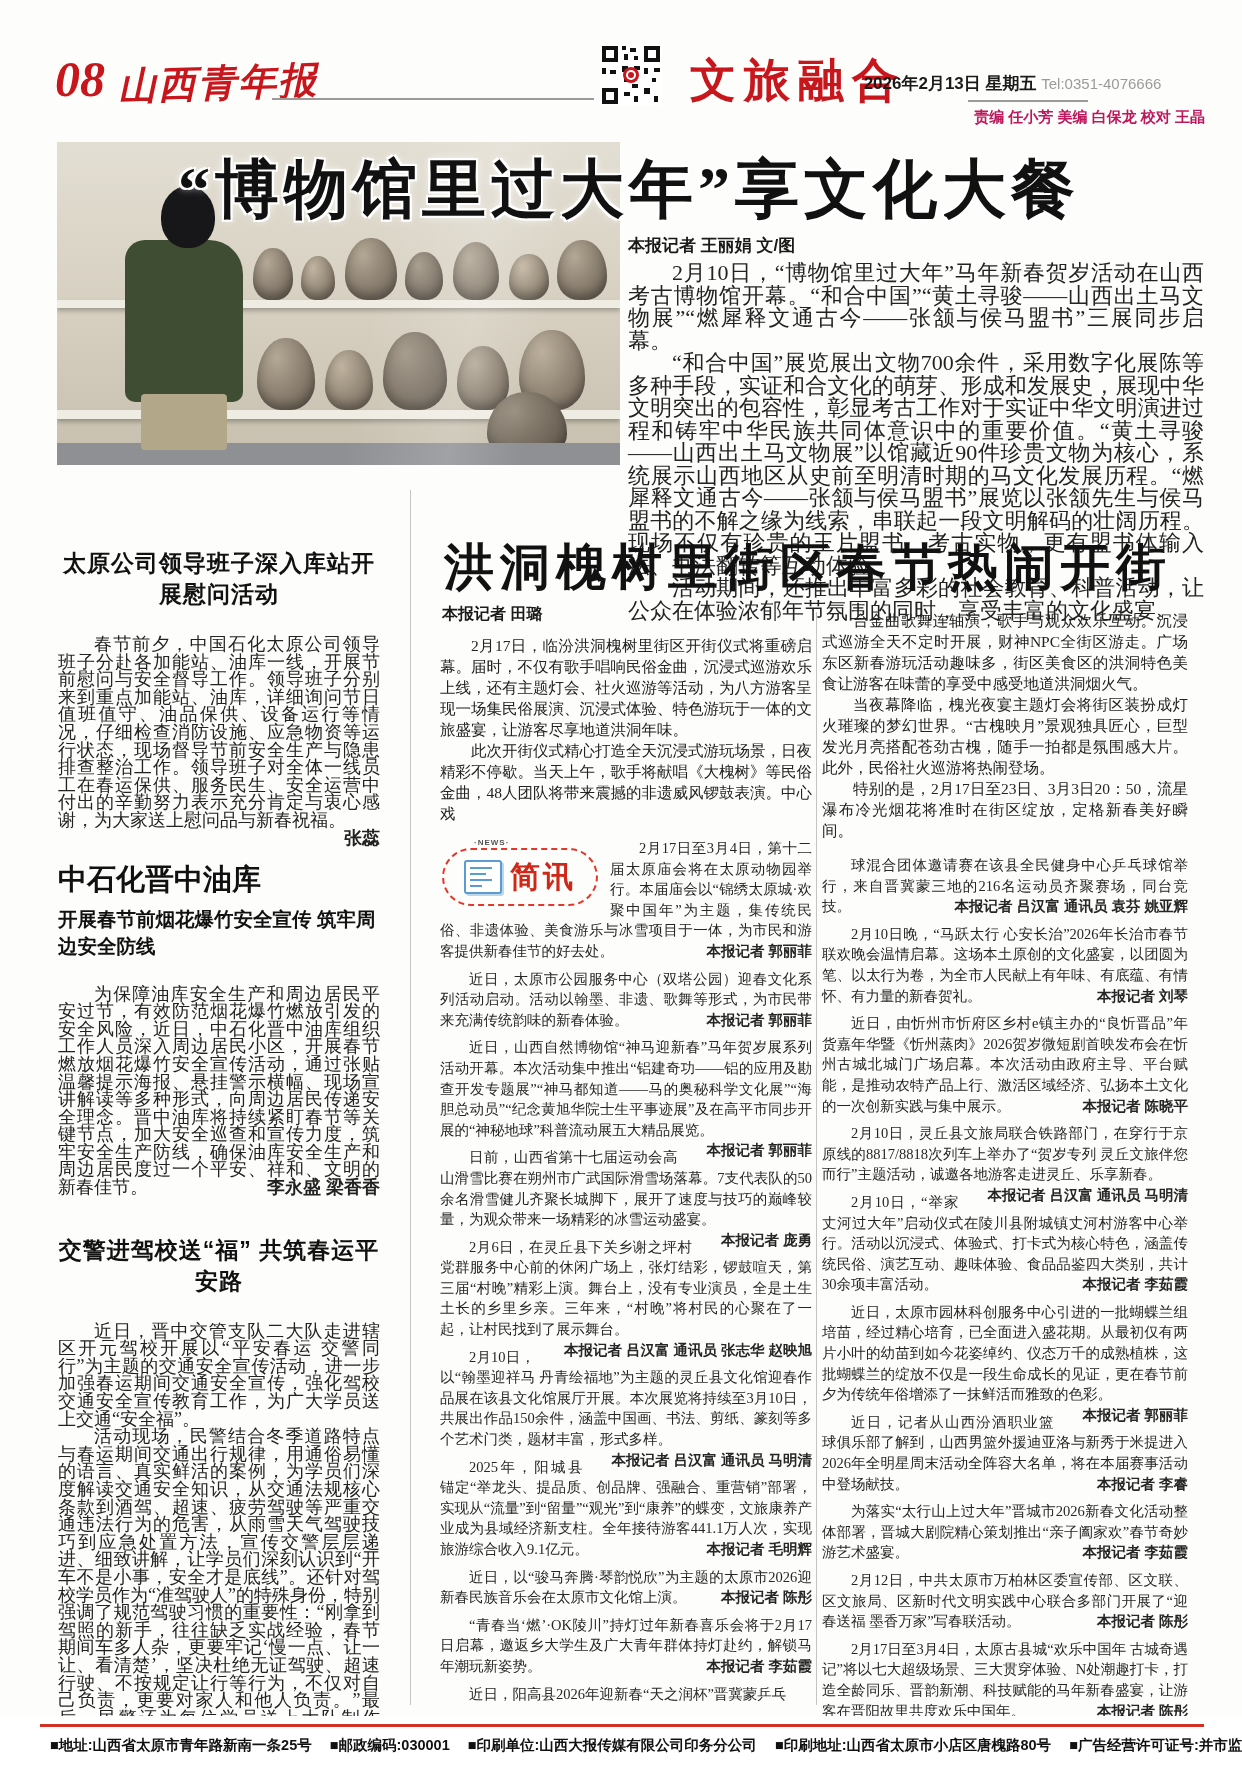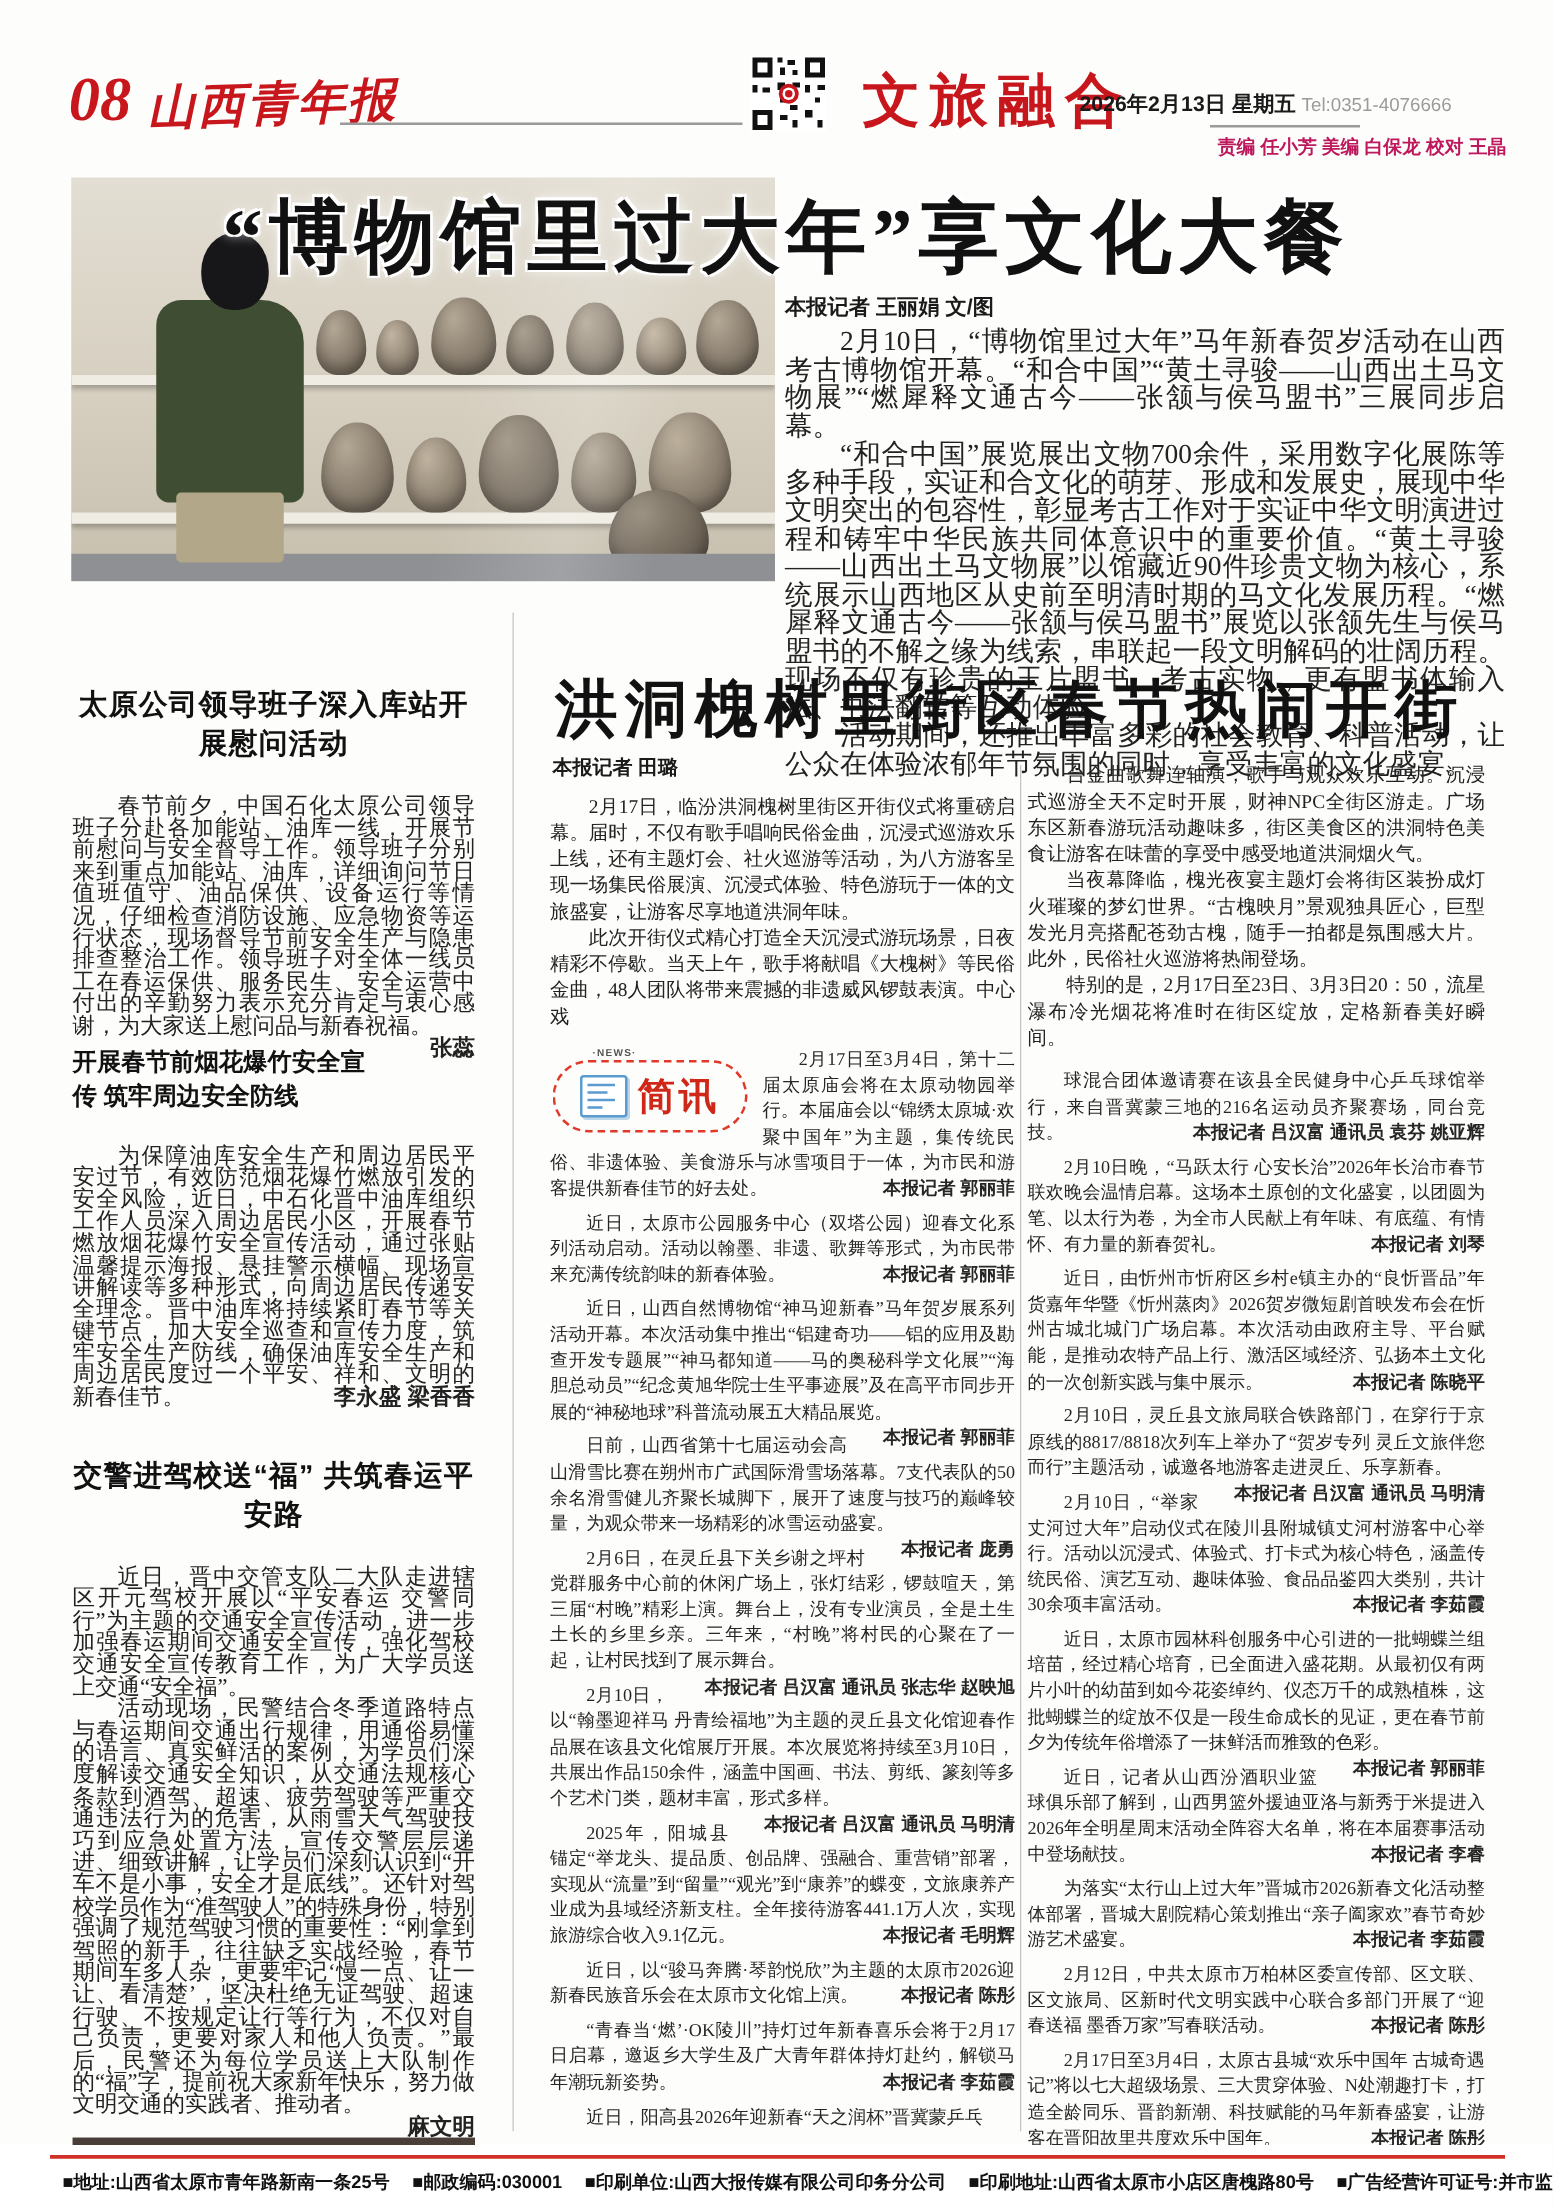--- a/index.html
+++ b/index.html
@@ -170,20 +170,21 @@
 <div class="abs vrule" style="left:410px;top:490px;height:1215px;"></div>
 <div class="abs vrule" style="left:816px;top:612px;height:1093px;"></div>
 
 <div class="abs leftcol">
   <div style="margin-top:70px;" class="la-title">太原公司领导班子深入库站开展慰问活动</div>
   <div class="la-body">
     <p><span>春节前夕，中国石化太原公司领导班子分赴各加能站、油库一线，开展节前慰问与安全督导工作。领导班子分别来到重点加能站、油库，详细询问节日值班值守、油品保供、设备运行等情况，仔细检查消防设施、应急物资等运行状态，现场督导节前安全生产与隐患排查整治工作。领导班子对全体一线员工在春运保供、服务民生、安全运营中付出的辛勤努力表示充分肯定与衷心感谢，为大家送上慰问品与新春祝福。</span>
        <b class="byl">张蕊</b></p>
   </div>
 
+  <div style="margin-top:30px;" class="la-title2a">中石化晋中油库</div>
   <div class="la-title2b">开展春节前烟花爆竹安全宣传 筑牢周边安全防线</div>
   <div class="la-body">
     <p><span>为保障油库安全生产和周边居民平安过节，有效防范烟花爆竹燃放引发的安全风险，近日，中石化晋中油库组织工作人员深入周边居民小区，开展春节燃放烟花爆竹安全宣传活动，通过张贴温馨提示海报、悬挂警示横幅、现场宣讲解读等多种形式，向周边居民传递安全理念。晋中油库将持续紧盯春节等关键节点，加大安全巡查和宣传力度，筑牢安全生产防线，确保油库安全生产和周边居民度过一个平安、祥和、文明的新春佳节。</span>
        <b class="byl">李永盛 梁香香</b></p>
   </div>
 
   <div style="margin-top:38px;" class="la-title">交警进驾校送“福” 共筑春运平安路</div>
   <div class="la-body">
     <p>近日，晋中交管支队二大队走进辖区开元驾校开展以“平安春运 交警同行”为主题的交通安全宣传活动，进一步加强春运期间交通安全宣传，强化驾校交通安全宣传教育工作，为广大学员送上交通“安全福”。</p>
     <p><span>活动现场，民警结合冬季道路特点与春运期间交通出行规律，用通俗易懂的语言、真实鲜活的案例，为学员们深度解读交通安全知识，从交通法规核心条款到酒驾、超速、疲劳驾驶等严重交通违法行为的危害，从雨雪天气驾驶技巧到应急处置方法，宣传交警层层递进、细致讲解，让学员们深刻认识到“开车不是小事，安全才是底线”。还针对驾校学员作为“准驾驶人”的特殊身份，特别强调了规范驾驶习惯的重要性：“刚拿到驾照的新手，往往缺乏实战经验，春节期间车多人杂，更要牢记‘慢一点、让一让、看清楚’，坚决杜绝无证驾驶、超速行驶、不按规定让行等行为，不仅对自己负责，更要对家人和他人负责。”最后，民警还为每位学员送上大队制作的“福”字，提前祝大家新年快乐，努力做文明交通的实践者、推动者。</span>

